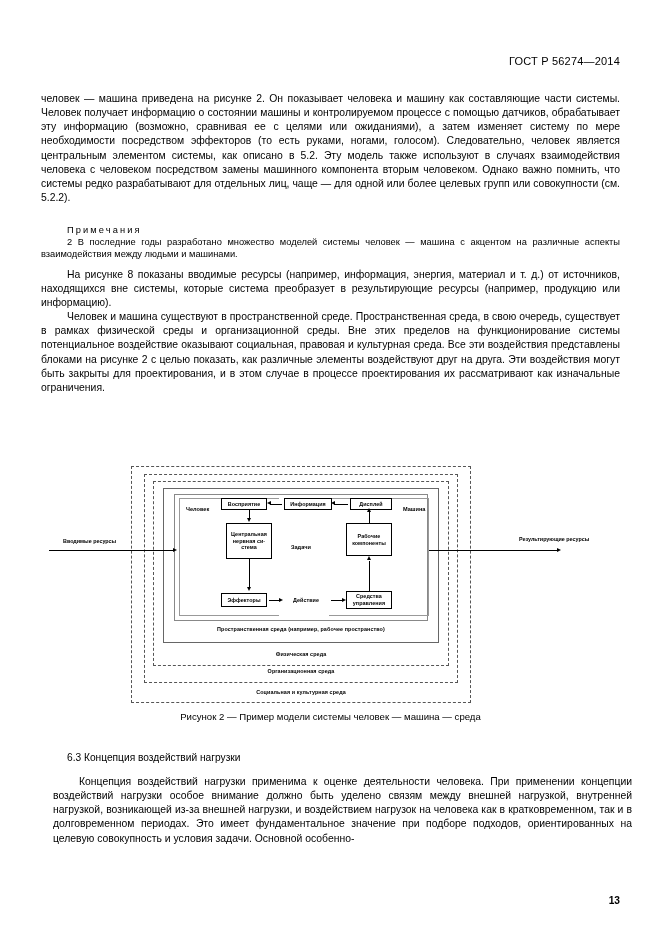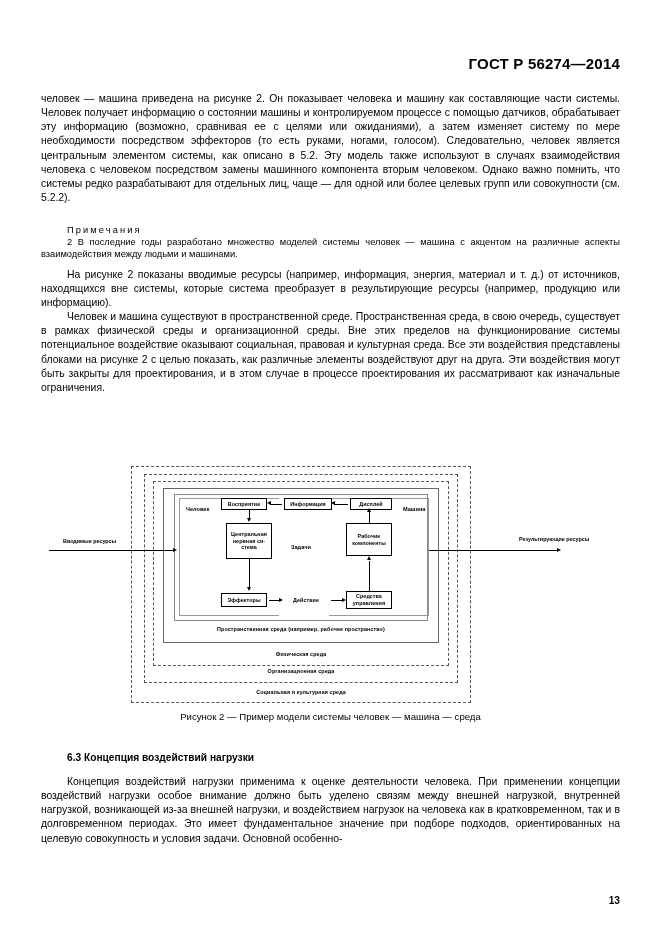--- a/index.html
+++ b/index.html
@@ -15,22 +15,22 @@
     font-family: "Liberation Sans", sans-serif;
     color: #000000;
     overflow: hidden;
   }
 
   
   .doc-header {
     position: absolute;
     top: 55px;
     right: 41px;
-    font-size: 15px;
-    font-weight: bold;
+    font-size: 11px;
+    font-weight: normal;
     letter-spacing: 0.2px;
   }
 
   
   .body-col {
     position: absolute;
     left: 41px;
     top: 92px;
     width: 579px;
   }
@@ -157,25 +157,25 @@
     text-align: center;
     font-size: 9.6px;
   }
 
   
   .sec-head {
     position: absolute;
     left: 67px;
     top: 752px;
     font-size: 10.2px;
-    font-weight: bold;
+    font-weight: normal;
   }
   .tail-col {
     position: absolute;
-    left: 41px;
+    left: 53px;
     top: 775px;
     width: 579px;
   }
   .page-no {
     position: absolute;
     right: 41px;
     top: 849px;
     font-size: 10.2px;
     font-weight: bold;
     margin-top: 46px;
@@ -189,21 +189,21 @@
   <div class="doc-header">ГОСТ Р 56274—2014</div>
 
   <div class="body-col">
     <p class="tx">человек — машина приведена на рисунке 2. Он показывает человека и машину как составляющие части системы. Человек получает информацию о состоянии машины и контролируемом процессе с помощью датчиков, обрабатывает эту информацию (возможно, сравнивая ее с целями или ожиданиями), а затем изменяет систему по мере необходимости посредством эффекторов (то есть руками, ногами, голосом). Следовательно, человек является центральным элементом системы, как описано в 5.2. Эту модель также используют в случаях взаимодействия человека с человеком посредством замены машинного компонента вторым человеком. Однако важно помнить, что системы редко разрабатывают для отдельных лиц, чаще — для одной или более целевых групп или совокупности (см. 5.2.2).</p>
 
     <div class="note-block">
       <div class="note-title">Примечания</div>
       <p class="note ind">2 В последние годы разработано множество моделей системы человек — машина с акцентом на различные аспекты взаимодействия между людьми и машинами.</p>
     </div>
 
-    <p class="tx ind">На рисунке 2 показаны вводимые ресурсы (например, информация, энергия, материал и т. д.) от источников, находящихся вне системы, которые система преобразует в результирующие ресурсы (например, продукцию или информацию).</p>
+    <p class="tx ind">На рисунке 8 показаны вводимые ресурсы (например, информация, энергия, материал и т. д.) от источников, находящихся вне системы, которые система преобразует в результирующие ресурсы (например, продукцию или информацию).</p>
     <p class="tx ind">Человек и машина существуют в пространственной среде. Пространственная среда, в свою очередь, существует в рамках физической среды и организационной среды. Вне этих пределов на функционирование системы потенциальное воздействие оказывают социальная, правовая и культурная среда. Все эти воздействия представлены блоками на рисунке 2 с целью показать, как различные элементы воздействуют друг на друга. Эти воздействия могут быть закрыты для проектирования, и в этом случае в процессе проектирования их рассматривают как изначальные ограничения.</p>
   </div>
 
   <div class="figure-wrap">
 
     <div class="env env-social"></div>
     <div class="env env-org"></div>
     <div class="env env-phys"></div>
     <div class="env env-space"></div>
     <div class="inner-sys"></div>

